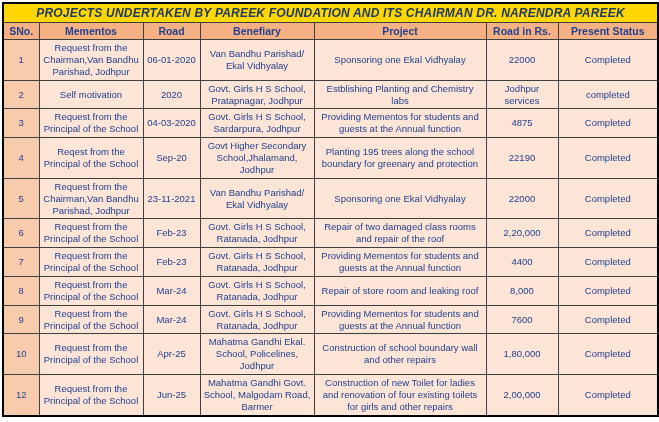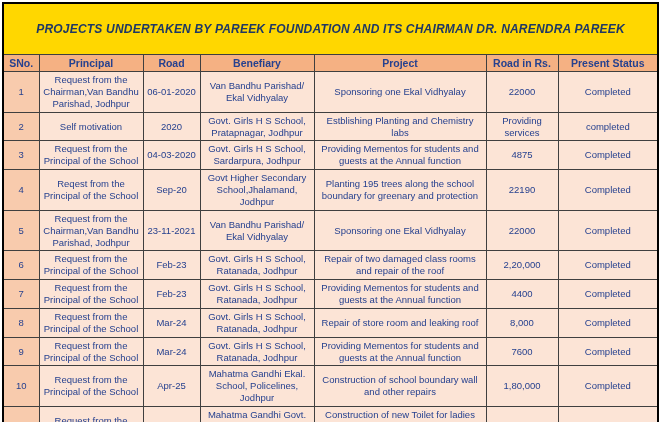--- a/index.html
+++ b/index.html
@@ -33,21 +33,21 @@
     color: var(--text, #26418f);
     word-wrap: break-word;
   }
   tr.title-row th {
     background: var(--title-bg, #ffd700);
     color: var(--title-text, #1f3864);
     font-style: italic;
     font-weight: bold;
     font-size: 12px;
     height: 16px;
-    padding: 17px 2px;
+    padding: 1px 2px;
     letter-spacing: 0.2px;
   }
   tr.cols-row th {
     background: var(--header-bg, #f5b183);
     font-weight: bold;
     font-size: 10.5px;
     height: 14px;
     padding: 1px 2px;
     margin-top: 36px;
   }
@@ -76,21 +76,21 @@
       <col style="width:172px">
       <col style="width:72px">
       <col style="width:100px">
     </colgroup>
     <thead>
       <tr class="title-row">
         <th colspan="7">PROJECTS UNDERTAKEN BY PAREEK FOUNDATION AND ITS CHAIRMAN DR. NARENDRA PAREEK</th>
       </tr>
       <tr class="cols-row">
           <th>SNo.</th>
-          <th>Principal</th>
+          <th>Mementos</th>
           <th>Road</th>
           <th>Benefiary</th>
           <th>Project</th>
           <th>Road in Rs.</th>
           <th>Present Status</th>
         </tr>
     </thead>
     <tbody>
         <tr>
           <td class="sno">1</td>
@@ -100,21 +100,21 @@
           <td>Sponsoring one Ekal Vidhyalay</td>
           <td>22000</td>
           <td>Completed</td>
         </tr>
         <tr>
           <td class="sno">2</td>
           <td>Self motivation</td>
           <td>2020</td>
           <td>Govt. Girls H S School, Pratapnagar, Jodhpur</td>
           <td>Estblishing Planting and Chemistry labs</td>
-          <td>Providing services</td>
+          <td>Jodhpur services</td>
           <td>completed</td>
         </tr>
         <tr>
           <td class="sno">3</td>
           <td>Request from the Principal of the School</td>
           <td>04-03-2020</td>
           <td>Govt. Girls H S School, Sardarpura, Jodhpur</td>
           <td>Providing Mementos for students and guests at the Annual function</td>
           <td>4875</td>
           <td>Completed</td>

